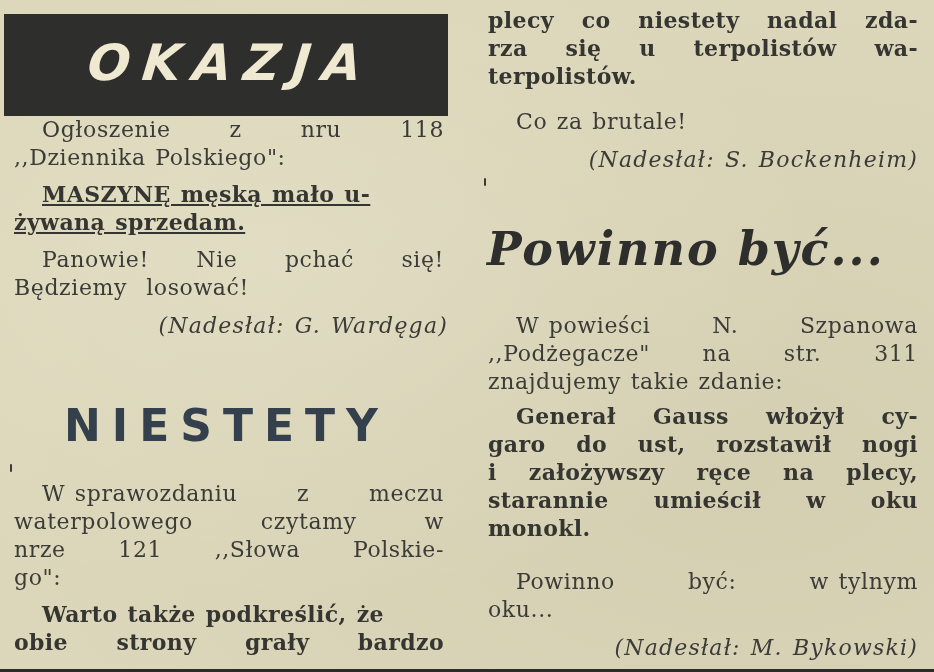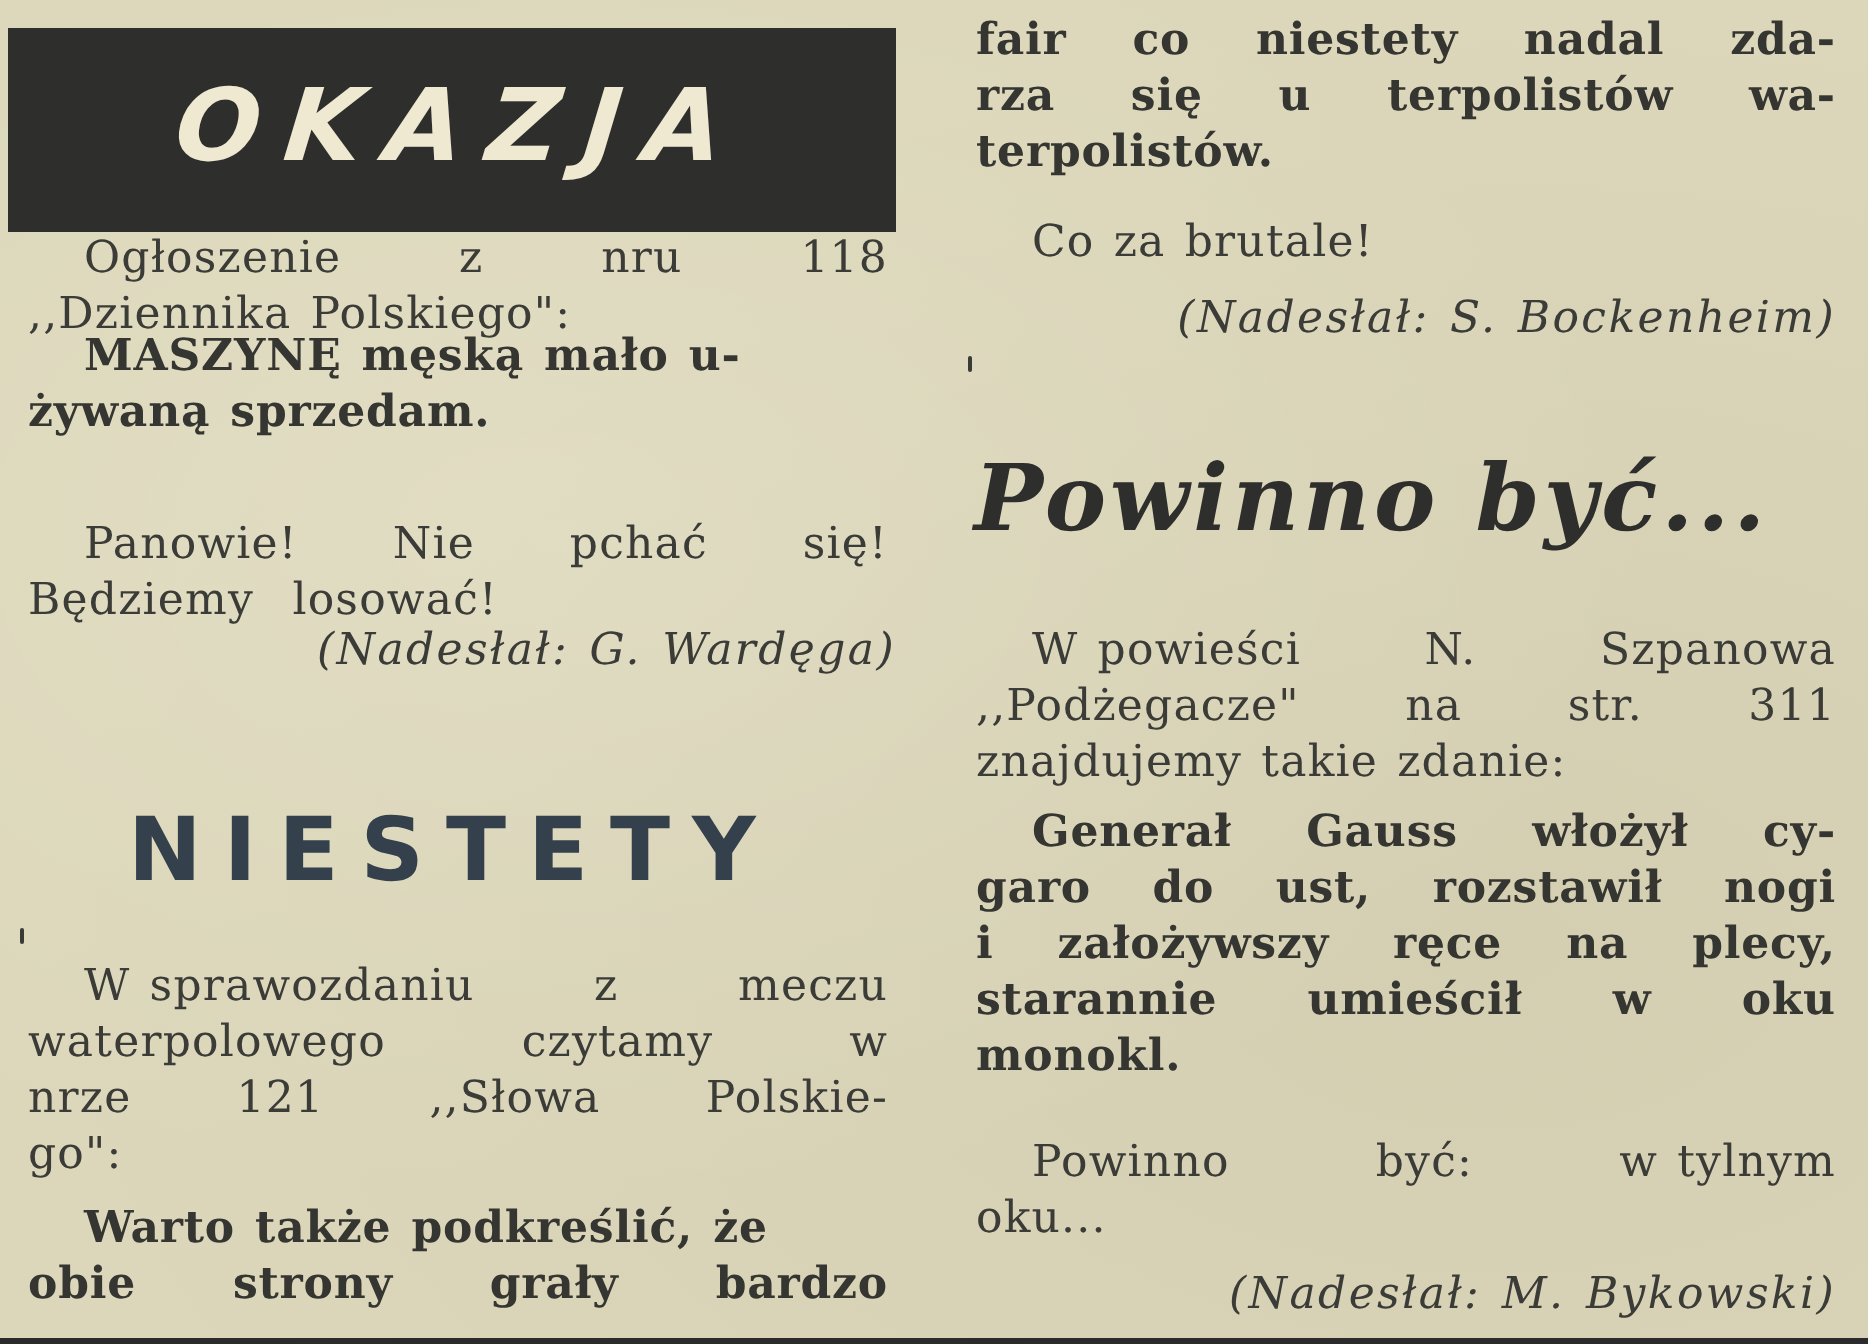--- a/index.html
+++ b/index.html
@@ -123,26 +123,26 @@
   <div class="txt" style="left:14px; top:116px; width:430px;">
     <span class="jline indent">
       <span>Ogłoszenie</span>
       <span>z</span>
       <span>nru</span>
       <span>118</span>
     </span>
     <span class="line">,,Dziennika Polskiego":</span>
   </div>
 
-  <div class="txt bold" style="left:14px; top:164px; width:430px;">
+  <div class="txt bold" style="left:14px; top:180px; width:430px;text-decoration:underline;">
     <span class="line indent">MASZYNĘ męską mało u-</span>
     <span class="line">żywaną sprzedam.</span>
   </div>
 
-  <div class="txt" style="left:14px; top:246px; width:430px;margin-top:13px;">
+  <div class="txt" style="left:14px; top:246px; width:430px;">
     <span class="jline indent">
       <span>Panowie!</span>
       <span>Nie</span>
       <span>pchać</span>
       <span>się!</span>
     </span>
     <span class="line">
       <span>Będziemy</span>&nbsp;
       <span>losować!</span>
     </span>
@@ -178,21 +178,21 @@
     <span class="jline">
       <span>obie</span>
       <span>strony</span>
       <span>grały</span>
       <span>bardzo</span>
     </span>
   </div>
 
   <div class="txt bold" style="left:488px; top:6px; width:430px;">
     <span class="jline">
-      <span>fair</span>
+      <span>plecy</span>
       <span>co</span>
       <span>niestety</span>
       <span>nadal</span>
       <span>zda-</span>
     </span>
     <span class="jline">
       <span>rza</span>
       <span>się</span>
       <span>u</span>
       <span>terpolistów</span>

